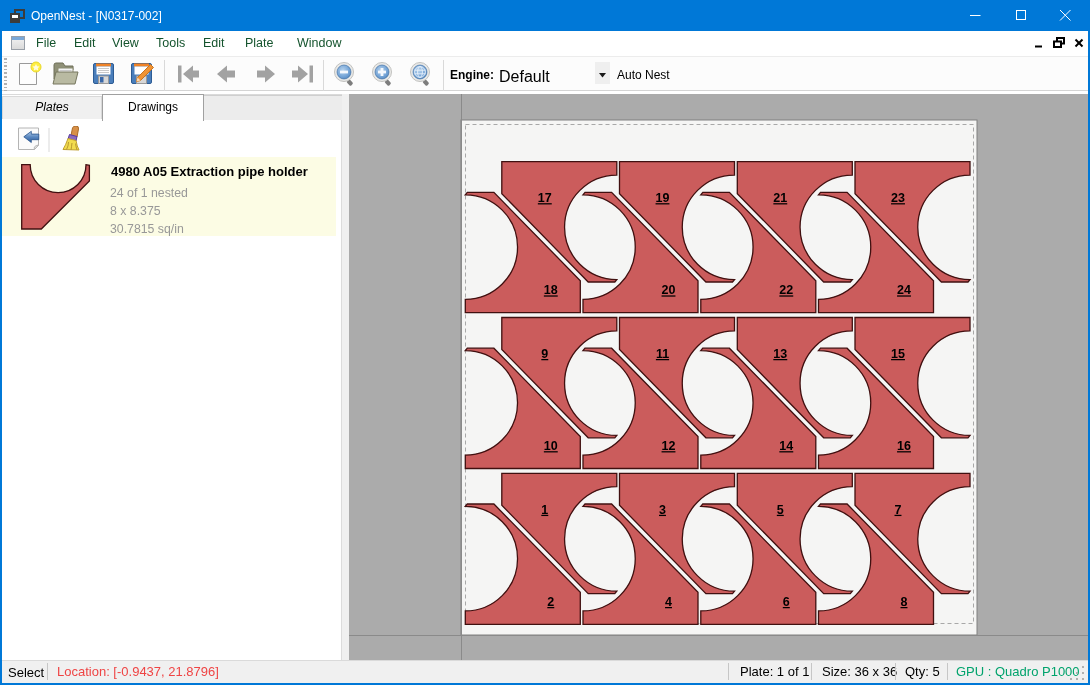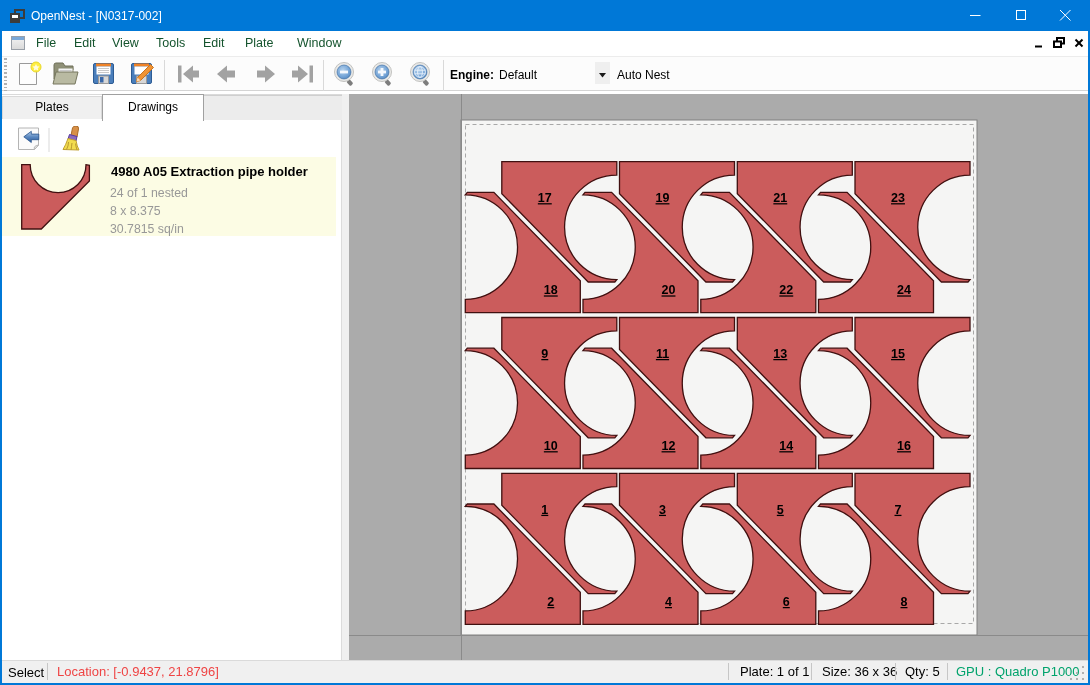--- a/index.html
+++ b/index.html
@@ -12,21 +12,21 @@
   
   #menubar { left:0; top:31px; width:1090px; height:26px; background:#fff; border-bottom:1px solid #ececec; }
   .menuitem { position:absolute; top:36px; font-size:12.5px; color:#14532d; }
   
   #toolbar { left:0; top:57px; width:1090px; height:34px; background:#fcfcfc; border-bottom:1px solid #d4d4d4; }
   .tsep { position:absolute; width:1px; background:#d9d9d9; }
   
   #leftpanel { left:2px; top:91px; width:340px; height:569px; background:#fff; }
   #splitter { left:342px; top:93.5px; width:7px; height:566.5px; background:#f0f0f0; }
   #canvas { left:349px; top:93.5px; width:741px; height:566.5px; background:#ababab; }
-  #tabPlates { left:0px; top:6px; width:77px; height:23px; background:#f0f0f0; border:1px solid #acacac; border-bottom:none; font-size:12.5px; text-align:center; padding-top:4px; }
+  #tabPlates { left:0px; top:6px; width:77px; height:23px; background:#f0f0f0; border:1px solid #acacac; border-bottom:none; font-size:12.5px; text-align:center; padding-top:4px;font-style:italic; }
   #tabDrawings { left:77px; top:3px; width:125px; height:26px; background:#fff; border:1px solid #acacac; border-bottom:none; font-size:12.5px; text-align:center; padding-top:6px; }
   #itemtitle { left:110px; top:10px; font-size:12.5px; font-weight:bold; color:#000; }
   .itemline { position:absolute; left:110px; font-size:12.3px; color:#989898; }
   
   #statusbar { left:0; top:660px; width:1090px; height:23px; background:#f0f0f0; border-top:1px solid #dadada; font-size:12px; }
   .ssep { position:absolute; top:3px; width:1px; height:17px; background:#c6c6c6; }
   .stext { position:absolute; font-size:13px; color:#000; }
   #bborder { left:0; top:683px; width:1090px; height:2px; background:#0078d7; }
   #lborder { left:0; top:31px; width:2px; height:652px; background:#0078d7; }
   #rborder { left:1088px; top:31px; width:2px; height:652px; background:#0078d7; }
@@ -157,21 +157,21 @@
         <circle cx="0" cy="0" r="7" fill="url(#lens)" stroke="#3a6aa0" stroke-width="0.6"></circle>
         <g stroke="#e8f0fa" fill="none" stroke-width="0.9">
           <circle cx="0" cy="0" r="5.4"></circle>
           <ellipse cx="0" cy="0" rx="2.4" ry="5.4"></ellipse>
           <path d="M-5.4 -1.8 h10.8 M-5.4 1.8 h10.8"></path>
         </g>
       </g>
     </g>
   </svg>
   <div class="abs" style="left:450px;top:67.5px;font-size:12px;font-weight:bold">Engine:</div>
-  <div class="abs" style="left:499px;top:67.5px;font-size:12px">Default</div>
+  <div class="abs" style="left:499px;top:67.5px;font-size:16px">Default</div>
   <div class="abs" style="left:595px;top:62px;width:15px;height:22px;background:#efefef"></div>
   <svg class="abs" style="left:599px;top:73px" width="8" height="5">
     <path d="M0 0 h7 l-3.5 4.5 z" fill="#1a1a1a"></path>
   </svg>
   <div class="abs" style="left:617px;top:67.5px;font-size:12px">Auto Nest</div>
 
   <div class="abs" id="leftpanel"></div>
   <div class="abs" id="splitter"></div>
   <div class="abs" style="left:341px;top:93.5px;width:1px;height:566.5px;background:#dcdcdc"></div>
   <div class="abs" id="canvas"></div>

